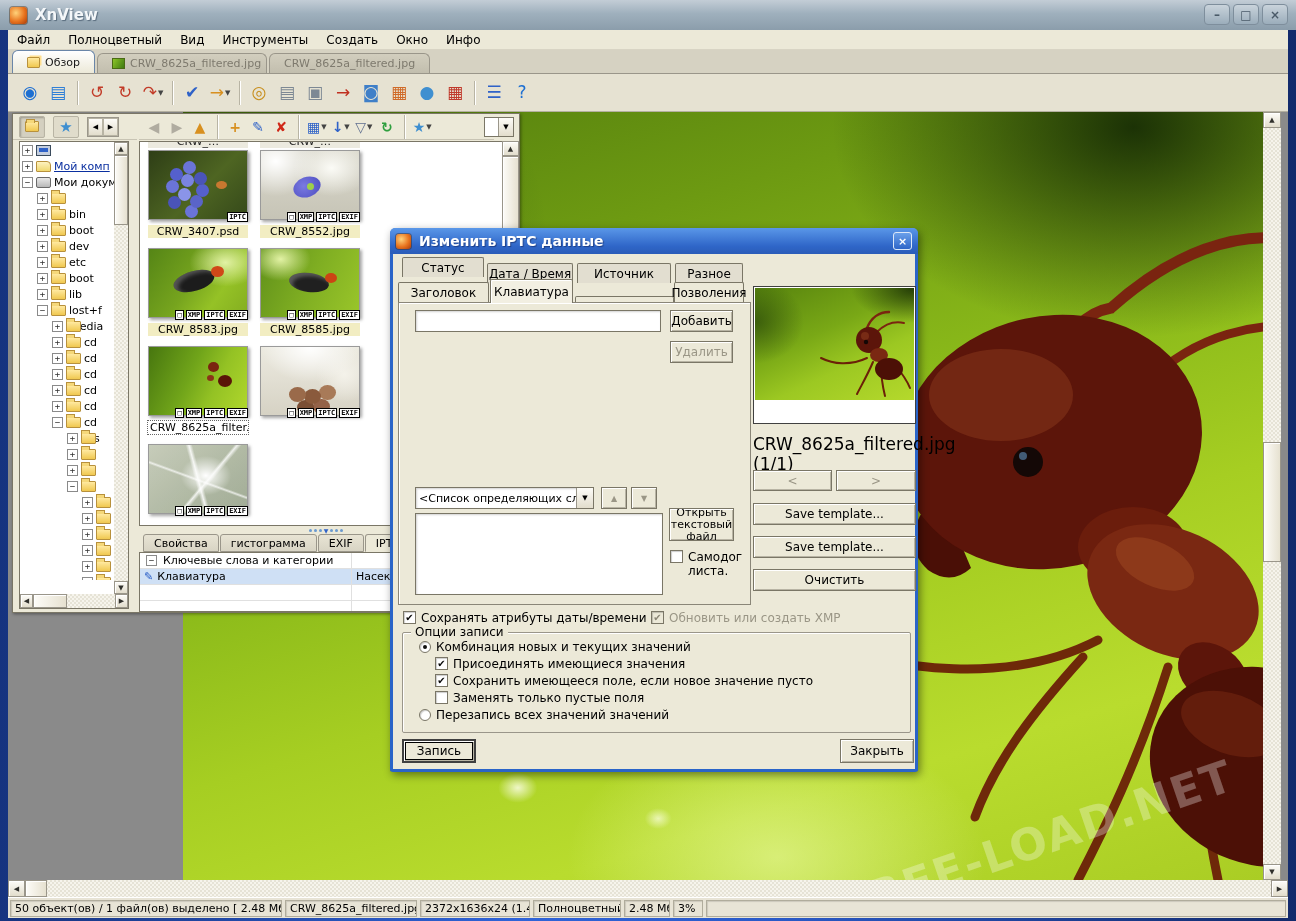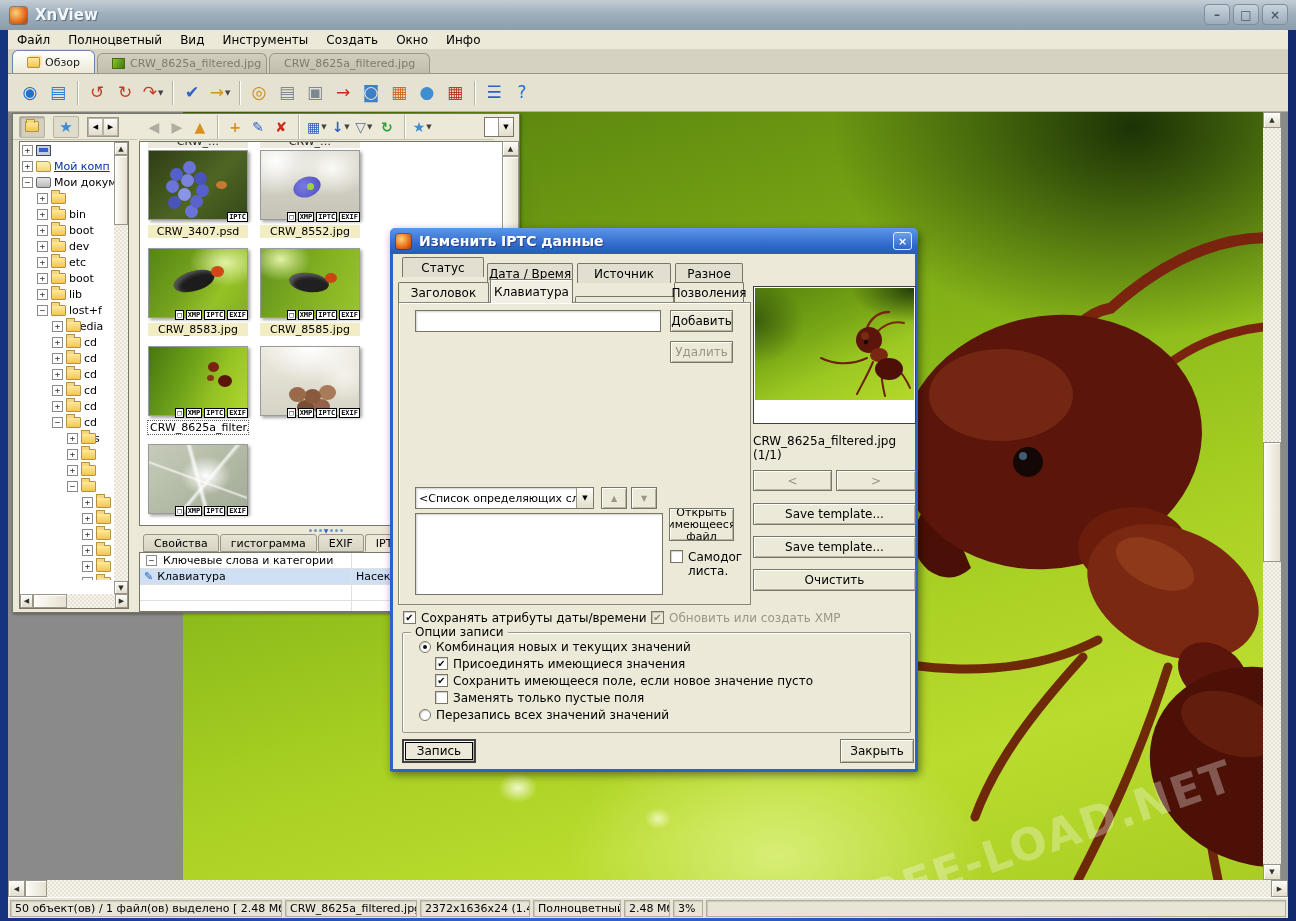--- a/index.html
+++ b/index.html
@@ -195,21 +195,21 @@
   .cb.disabled .cb-label{color:#9a9686;}
   .radio{display:flex;align-items:center;gap:5px;font-size:12px;}
   .r-box{width:12px;height:12px;flex:none;border-radius:50%;background:#fff;border:1px solid #7a7666;box-shadow:inset 1px 1px 1px rgba(0,0,0,.2);position:relative;}
   .radio.on .r-box::after{content:"";position:absolute;left:3px;top:3px;width:4px;height:4px;border-radius:50%;background:#101010;}
   
   #preview-box{position:absolute;left:360px;top:58px;width:163px;height:138px;background:#fff;border:1px solid #404040;}
   #preview-img{position:absolute;left:1px;top:1px;width:159px;height:112px;overflow:hidden;
     background:radial-gradient(90px 50px at 100% 0%,rgba(20,40,5,.85),rgba(20,40,5,0) 70%),
                radial-gradient(70px 60px at 0% 30%,rgba(30,58,8,.6),rgba(30,58,8,0) 70%),
                linear-gradient(155deg,#57830e,#79a816 40%,#9cc822 65%,#b5d92c);}
-  #preview-caption{position:absolute;left:360px;top:206px;width:163px;font-size:12px;}
+  #preview-caption{position:absolute;left:360px;top:206px;width:163px;font-size:17px;}
   #btn-prev{position:absolute;left:360px;top:242px;width:79px;height:21px;}
   #btn-next{position:absolute;left:443px;top:242px;width:80px;height:21px;}
   #btn-load{position:absolute;left:360px;top:275px;width:163px;height:22px;}
   #btn-save{position:absolute;left:360px;top:308px;width:163px;height:22px;}
   #btn-clear{position:absolute;left:360px;top:341px;width:163px;height:22px;}
   #cb-keepdate{position:absolute;left:10px;top:383px;}
   #cb-xmp{position:absolute;left:258px;top:383px;}
   #groupbox{position:absolute;left:9px;top:404px;width:509px;height:101px;border:1px solid #9a968a;box-shadow:inset 1px 1px 0 #fff;border-radius:2px;}
   #group-title{position:absolute;left:18px;top:397px;background:#ece9d8;padding:0 4px;font-size:12px;}
   #radio-combine{position:absolute;left:26px;top:412px;}
@@ -734,21 +734,21 @@
   <div id="btn-add" class="btn3d">Добавить</div>
   <div id="btn-del" class="btn3d disabled">Удалить</div>
 
   <div id="kw-combo" class="sunken">
     <span class="combo-text">&lt;Список определяющих слов</span>
     <span class="combo-arrow">▼</span>
   </div>
   <div id="btn-kw-up" class="btn3d disabled">▲</div>
   <div id="btn-kw-down" class="btn3d disabled">▼</div>
   <div id="kw-list2" class="sunken"></div>
-  <div id="btn-open-text" class="btn3d">Открыть имеющееся файл</div>
+  <div id="btn-open-text" class="btn3d">Открыть текстовый файл</div>
   <div id="cb-autodoc" class="cb">
     <span class="cb-box"></span>
     <span class="cb-label">Самодог листа.</span>
   </div>
 
   <div id="preview-box">
     <div id="preview-img">
       <svg viewBox="0 0 159 112" style="position:absolute;inset:0;width:100%;height:100%;">
         <g stroke="#6b2008" stroke-width="2" fill="none" stroke-linecap="round">
           <path d="M 112 70 C 95 78 78 76 66 70"></path>

